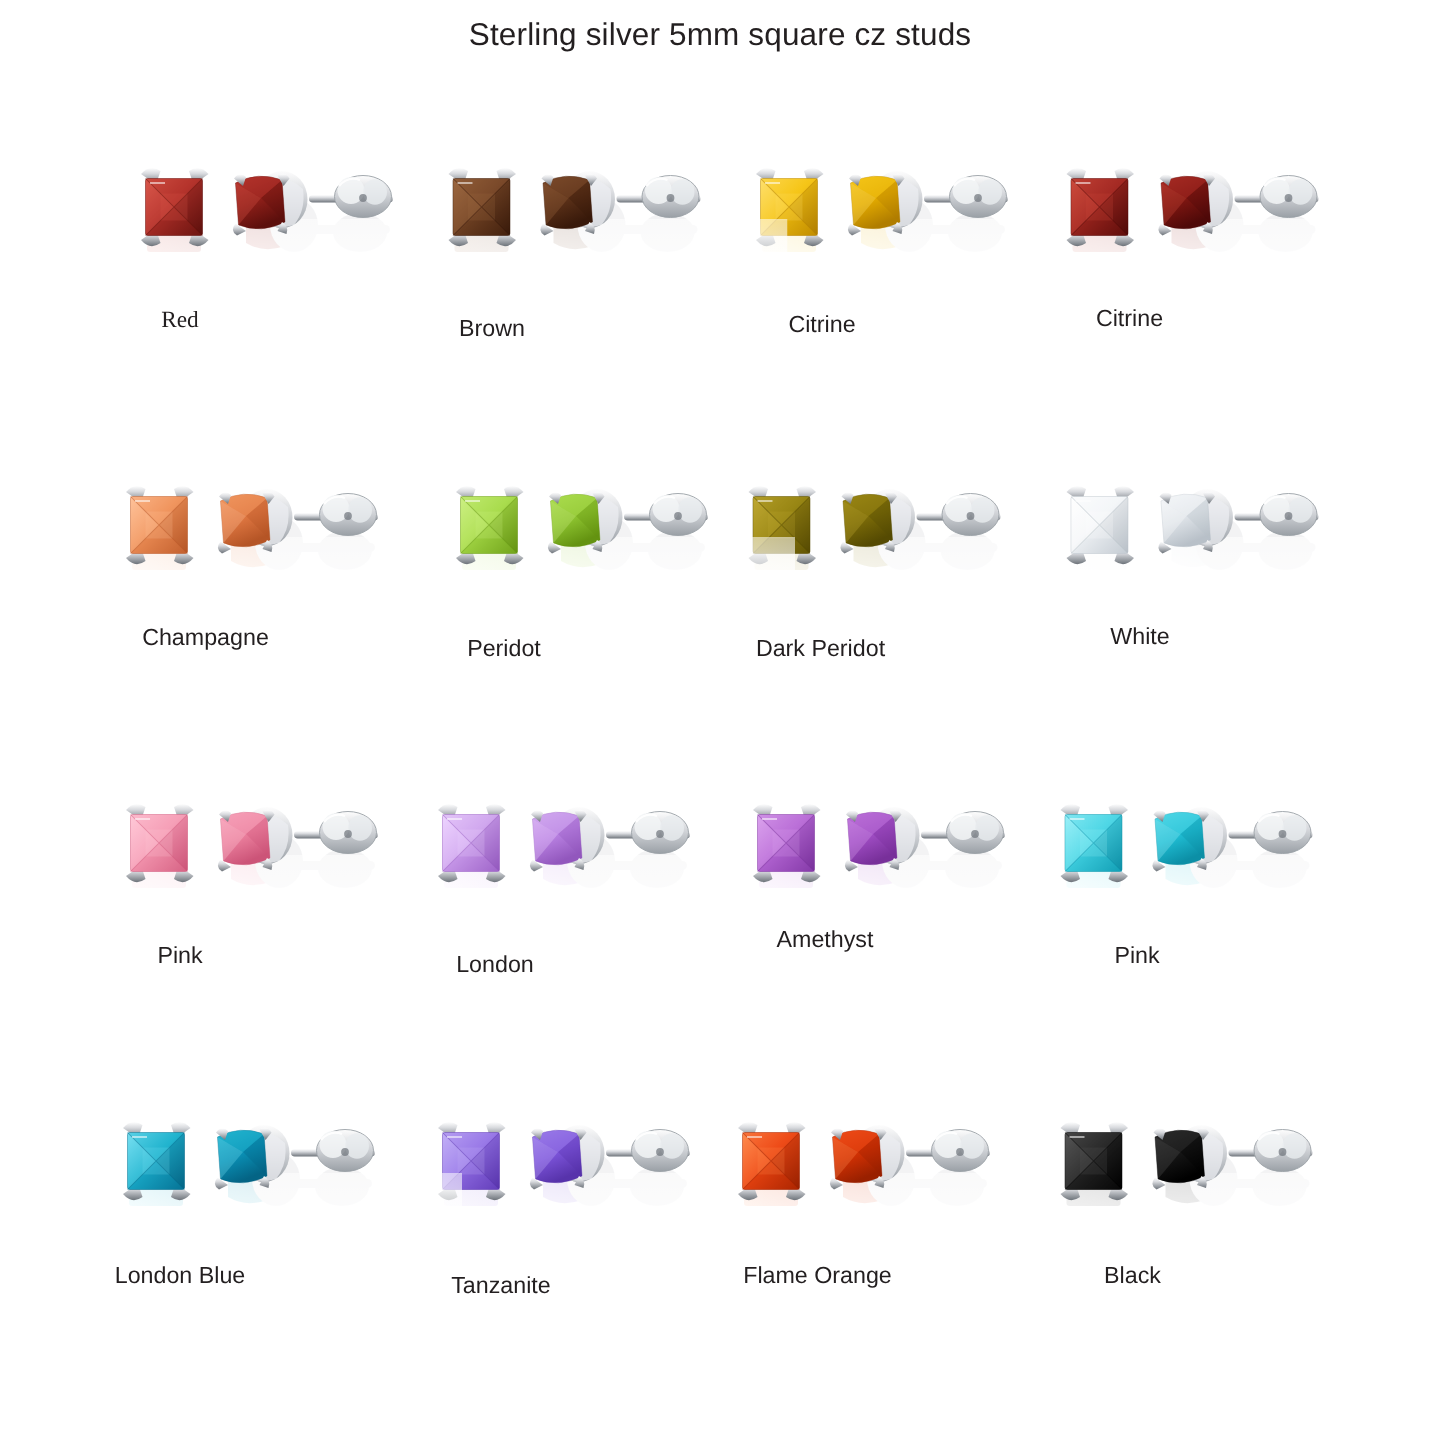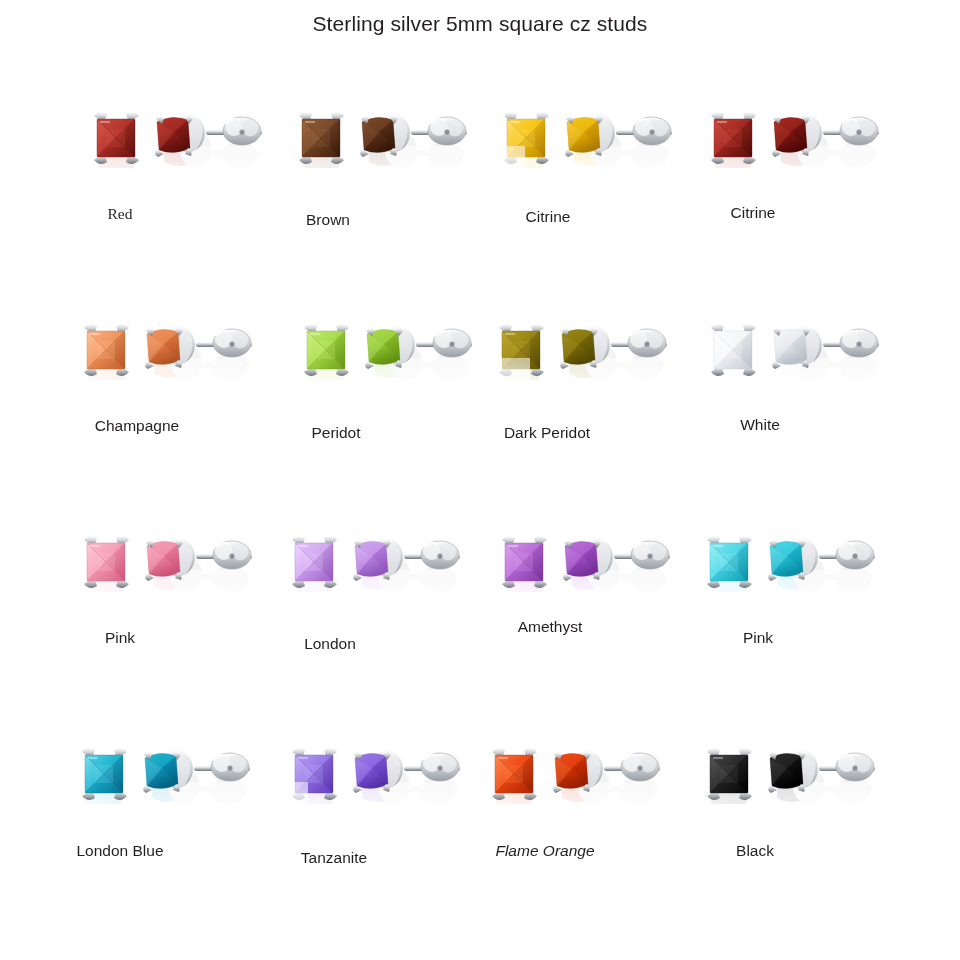--- a/index.html
+++ b/index.html
@@ -1372,21 +1372,21 @@
     <path d="M17,33 L36,52 L17,71 Z" fill="#ff8b4e" opacity="0.28"></path>
     <path d="M55,33 L36,52 L55,71 Z" fill="#992000" opacity="0.30"></path>
     <path d="M17,33 L55,33 L36,52 Z" fill="#ee4b18" opacity="0.35"></path>
     <path d="M17,71 L55,71 L36,52 Z" fill="#d13104" opacity="0.35"></path>
     <rect x="27" y="43" width="18" height="18" fill="#ff8b4e" opacity="0.22"></rect>
     <path d="M17,33 L55,71 M55,33 L17,71" stroke="#992000" stroke-width="0.7" opacity="0.45" fill="none"></path>
     <path d="M20,36 L30,36" stroke="#ffffff" stroke-width="1.3" opacity="0.55"></path>
   </g>
 </svg>
         </div>
-        <div class="cell-label" style="left: -55px; top: 120px; font-style: italic;">Flame Orange</div>
+        <div class="cell-label" style="left: -55px; top: 120px;">Flame Orange</div>
       </div>
       <div class="cell" style="left: 720px;">
         <div class="swatch" style="left: -27px;">
 <svg width="240" height="120" viewBox="0 0 240 120" xmlns="http://www.w3.org/2000/svg">
   <defs>
     <linearGradient id="fsg15" x1="0" y1="0" x2="1" y2="1">
       <stop offset="0%" stop-color="#555555"></stop>
       <stop offset="45%" stop-color="#2b2b2b"></stop>
       <stop offset="100%" stop-color="#000000"></stop>
     </linearGradient>

